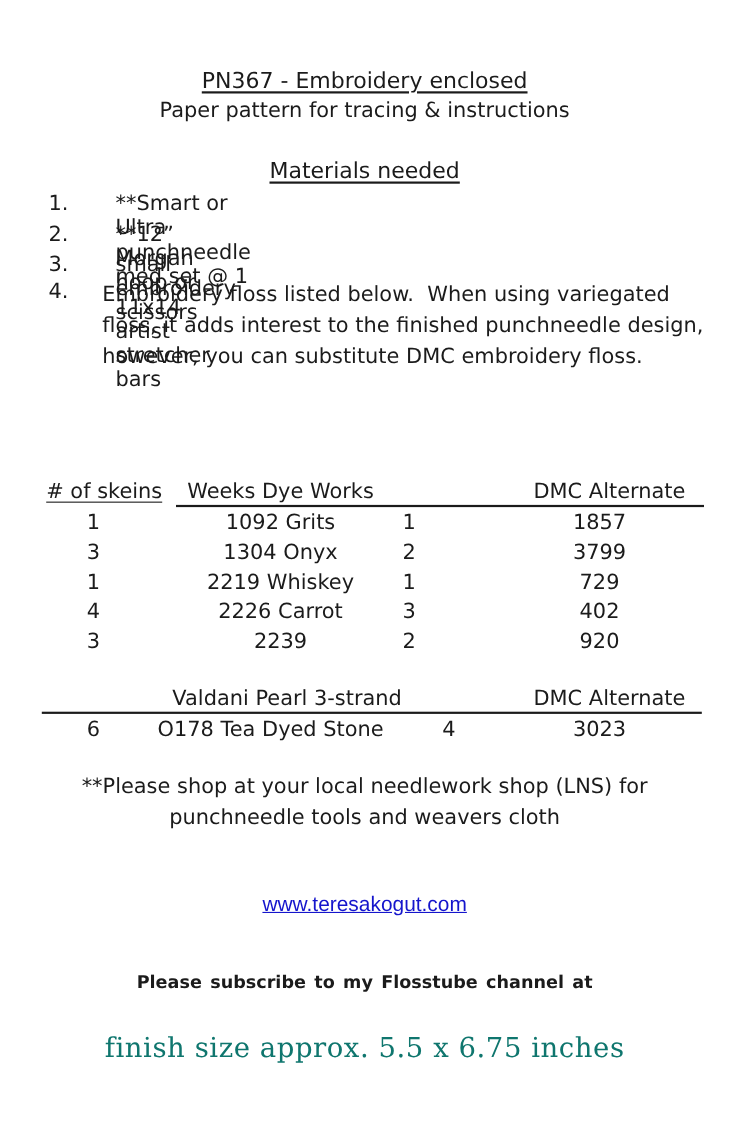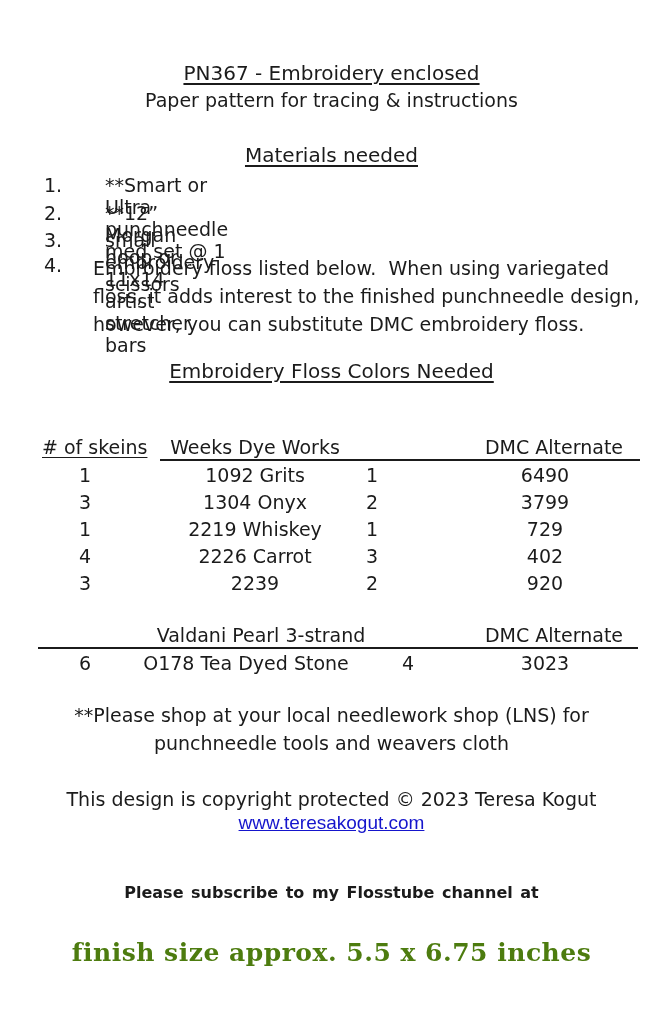--- a/index.html
+++ b/index.html
@@ -66,23 +66,22 @@
     text-decoration: underline;
   }
 
   .flosstube1 { top: 883px; font-size: 16px; font-weight: bold; word-spacing: 2px; }
   .flosstube2 { top: 907px; font-size: 16px; font-weight: bold; word-spacing: 2px; }
 
   .finish {
     top: 938px;
     font-family: "DejaVu Serif", serif;
     font-size: 25px;
-    color: #4d7c0f;
+    color: #0f766e;
     letter-spacing: 0.5px;
-    font-weight: bold;
   }
 </style>
 </head>
 <body>
 
 <div class="page">
 
   <div class="abs ctr title u">PN367 - Embroidery enclosed</div>
   <div class="abs ctr subtitle">Paper pattern for tracing &amp; instructions</div>
 
@@ -98,34 +97,33 @@
   </div>
   <div class="abs li3">
     <span class="li-num">3.</span>
     <span class="li-text">small embroidery scissors</span>
   </div>
   <div class="abs li4">
     <span class="li-num">4.</span>
     <span class="li-text">Embroidery floss listed below.  When using variegated floss, it adds interest to the finished punchneedle design, however, you can substitute DMC embroidery floss.</span>
   </div>
 
-  <div class="abs ctr floss-head u">Embroidery Floss Colors Needed</div>
 
   <div class="abs wk-header" style="left:0; right:0;">
     <span class="h-skeins u"># of skeins</span>
     <span class="h-brand">Weeks Dye Works</span>
     <span class="h-dmc">DMC Alternate</span>
   </div>
   <div class="wk-line"></div>
 
   <div class="abs wk-r0" style="left:0; right:0;">
     <span class="tbl-cell c1">1</span>
     <span class="tbl-cell c2">1092 Grits</span>
     <span class="tbl-cell c3">1</span>
-    <span class="tbl-cell c4">6490</span>
+    <span class="tbl-cell c4">1857</span>
   </div>
   <div class="abs wk-r1" style="left:0; right:0;">
     <span class="tbl-cell c1">3</span>
     <span class="tbl-cell c2">1304 Onyx</span>
     <span class="tbl-cell c3">2</span>
     <span class="tbl-cell c4">3799</span>
   </div>
   <div class="abs wk-r2" style="left:0; right:0;">
     <span class="tbl-cell c1">1</span>
     <span class="tbl-cell c2">2219 Whiskey</span>
@@ -154,21 +152,20 @@
   <div class="abs vd-r0" style="left:0; right:0;">
     <span class="tbl-cell c1">6</span>
     <span class="tbl-cell v2">O178 Tea Dyed Stone</span>
     <span class="tbl-cell v3">4</span>
     <span class="tbl-cell c4">3023</span>
   </div>
 
   <div class="abs ctr shop2">punchneedle tools and weavers cloth</div>
   <div class="abs ctr shop1">**Please shop at your local needlework shop (LNS) for</div>
 
-  <div class="abs ctr copyright">This design is copyright protected © 2023 Teresa Kogut</div>
   <div class="abs ctr website-row">
     <a href="#">www.teresakogut.com</a>
   </div>
 
   <div class="abs ctr flosstube1">Please subscribe to my Flosstube channel at</div>
 
   <div class="abs ctr finish">finish size approx. 5.5 x 6.75 inches</div>
 
 </div>
 

